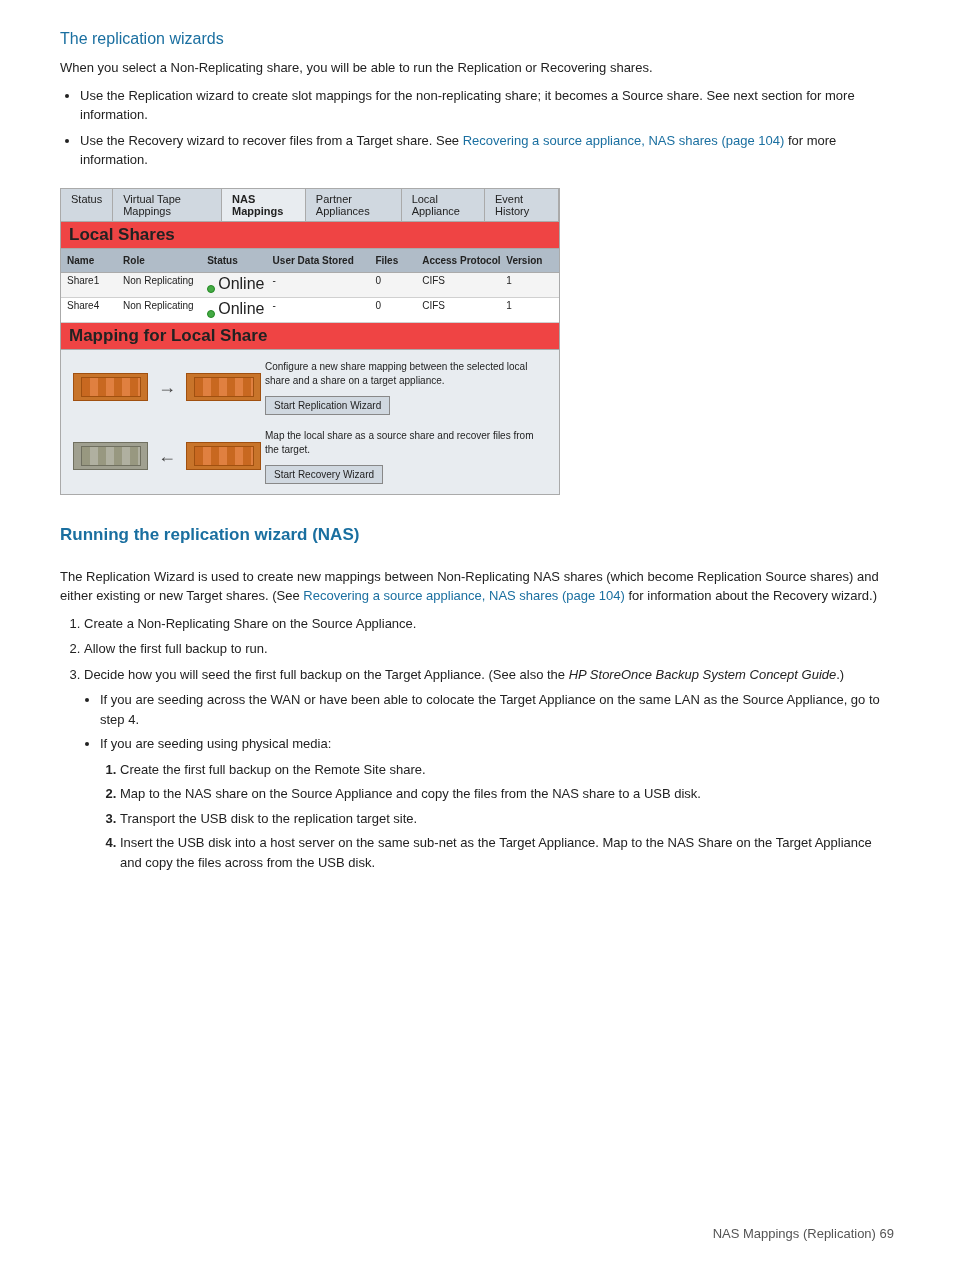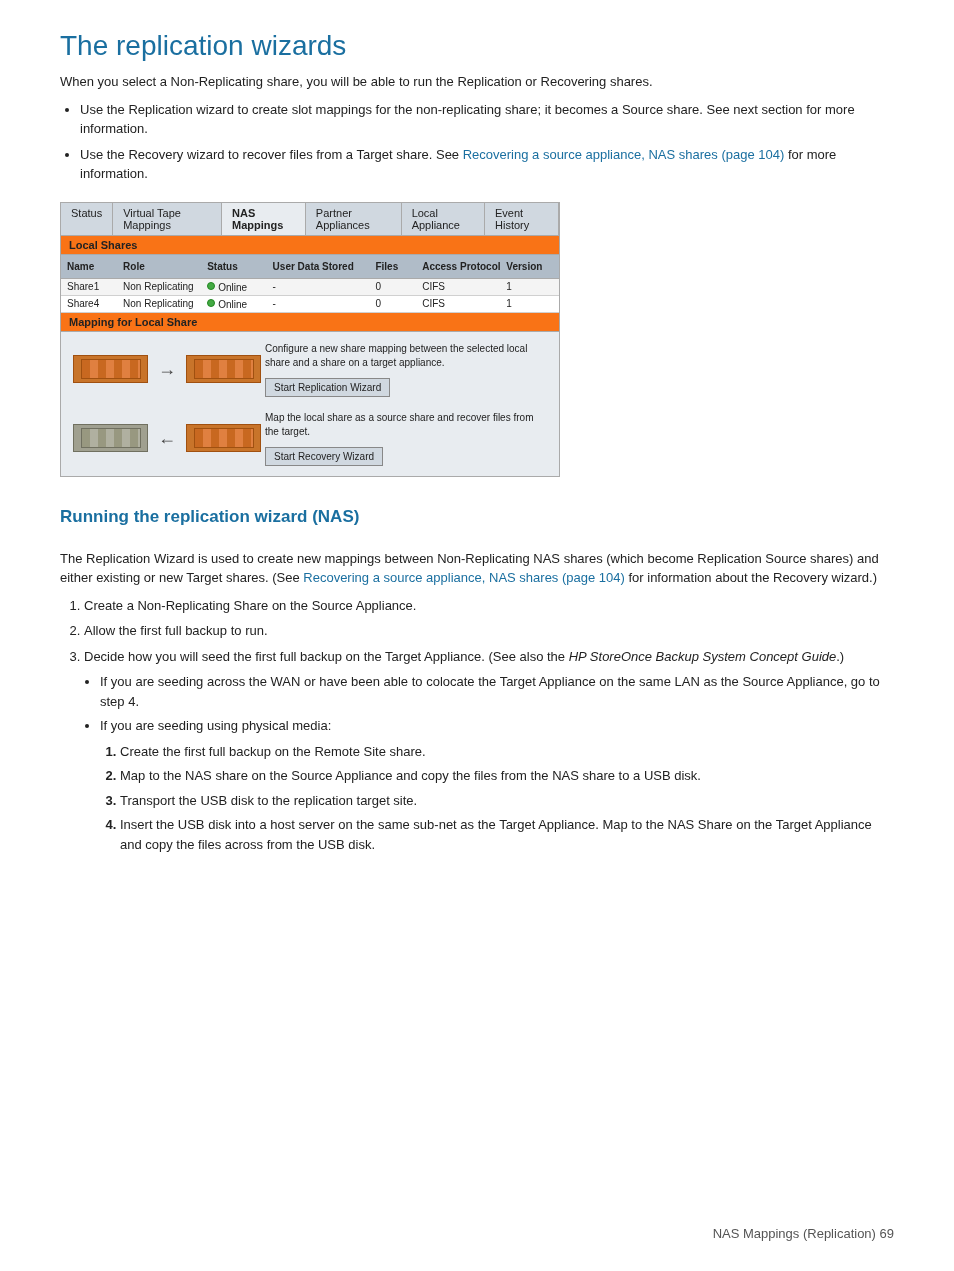--- a/index.html
+++ b/index.html
@@ -8,21 +8,21 @@
       font-size: 13px;
       color: #222;
       background: #fff;
       width: 954px;
       min-height: 1271px;
       padding: 30px 60px 40px 60px;
     }
 
     h1.section-title {
       color: #1a6fa0;
-      font-size: 28px;
+      font-size: 16px;
       font-weight: normal;
       margin-bottom: 10px;
     }
 
     h2.section-title {
       color: #1a6fa0;
       font-size: 17px;
       font-weight: bold;
       margin-bottom: 22px;
     }
@@ -70,23 +70,23 @@
       color: #222;
       cursor: default;
     }
 
     .tab.active {
       background: #e8ecf0;
       font-weight: bold;
     }
 
     .section-label {
-      background: #f97316;
+      background: #ef4444;
       padding: 3px 8px;
-      font-size: 11px;
+      font-size: 17px;
       font-weight: bold;
       color: #222;
       border-bottom: 1px solid #aaa;
     }
 
     .table-header {
       display: flex;
       background: #b0bcc8;
       padding: 6px 6px;
       font-size: 10px;
@@ -109,24 +109,24 @@
     .col-name { width: 60px; }
     .col-role { width: 90px; }
     .col-status { width: 70px; }
     .col-data { width: 110px; }
     .col-files { width: 50px; }
     .col-protocol { width: 90px; }
     .col-version { width: 50px; }
 
     .status-online {
       display: inline-flex;
-      align-items: flex-start;
+      align-items: flex-end;
       gap: 3px;
       color: #222;
-      font-size: 10px;
+      font-size: 16px;
     }
 
     .status-dot {
       width: 8px;
       height: 8px;
       border-radius: 50%;
       background: #4a4;
       border: 1px solid #282;
       display: inline-block;
     }

